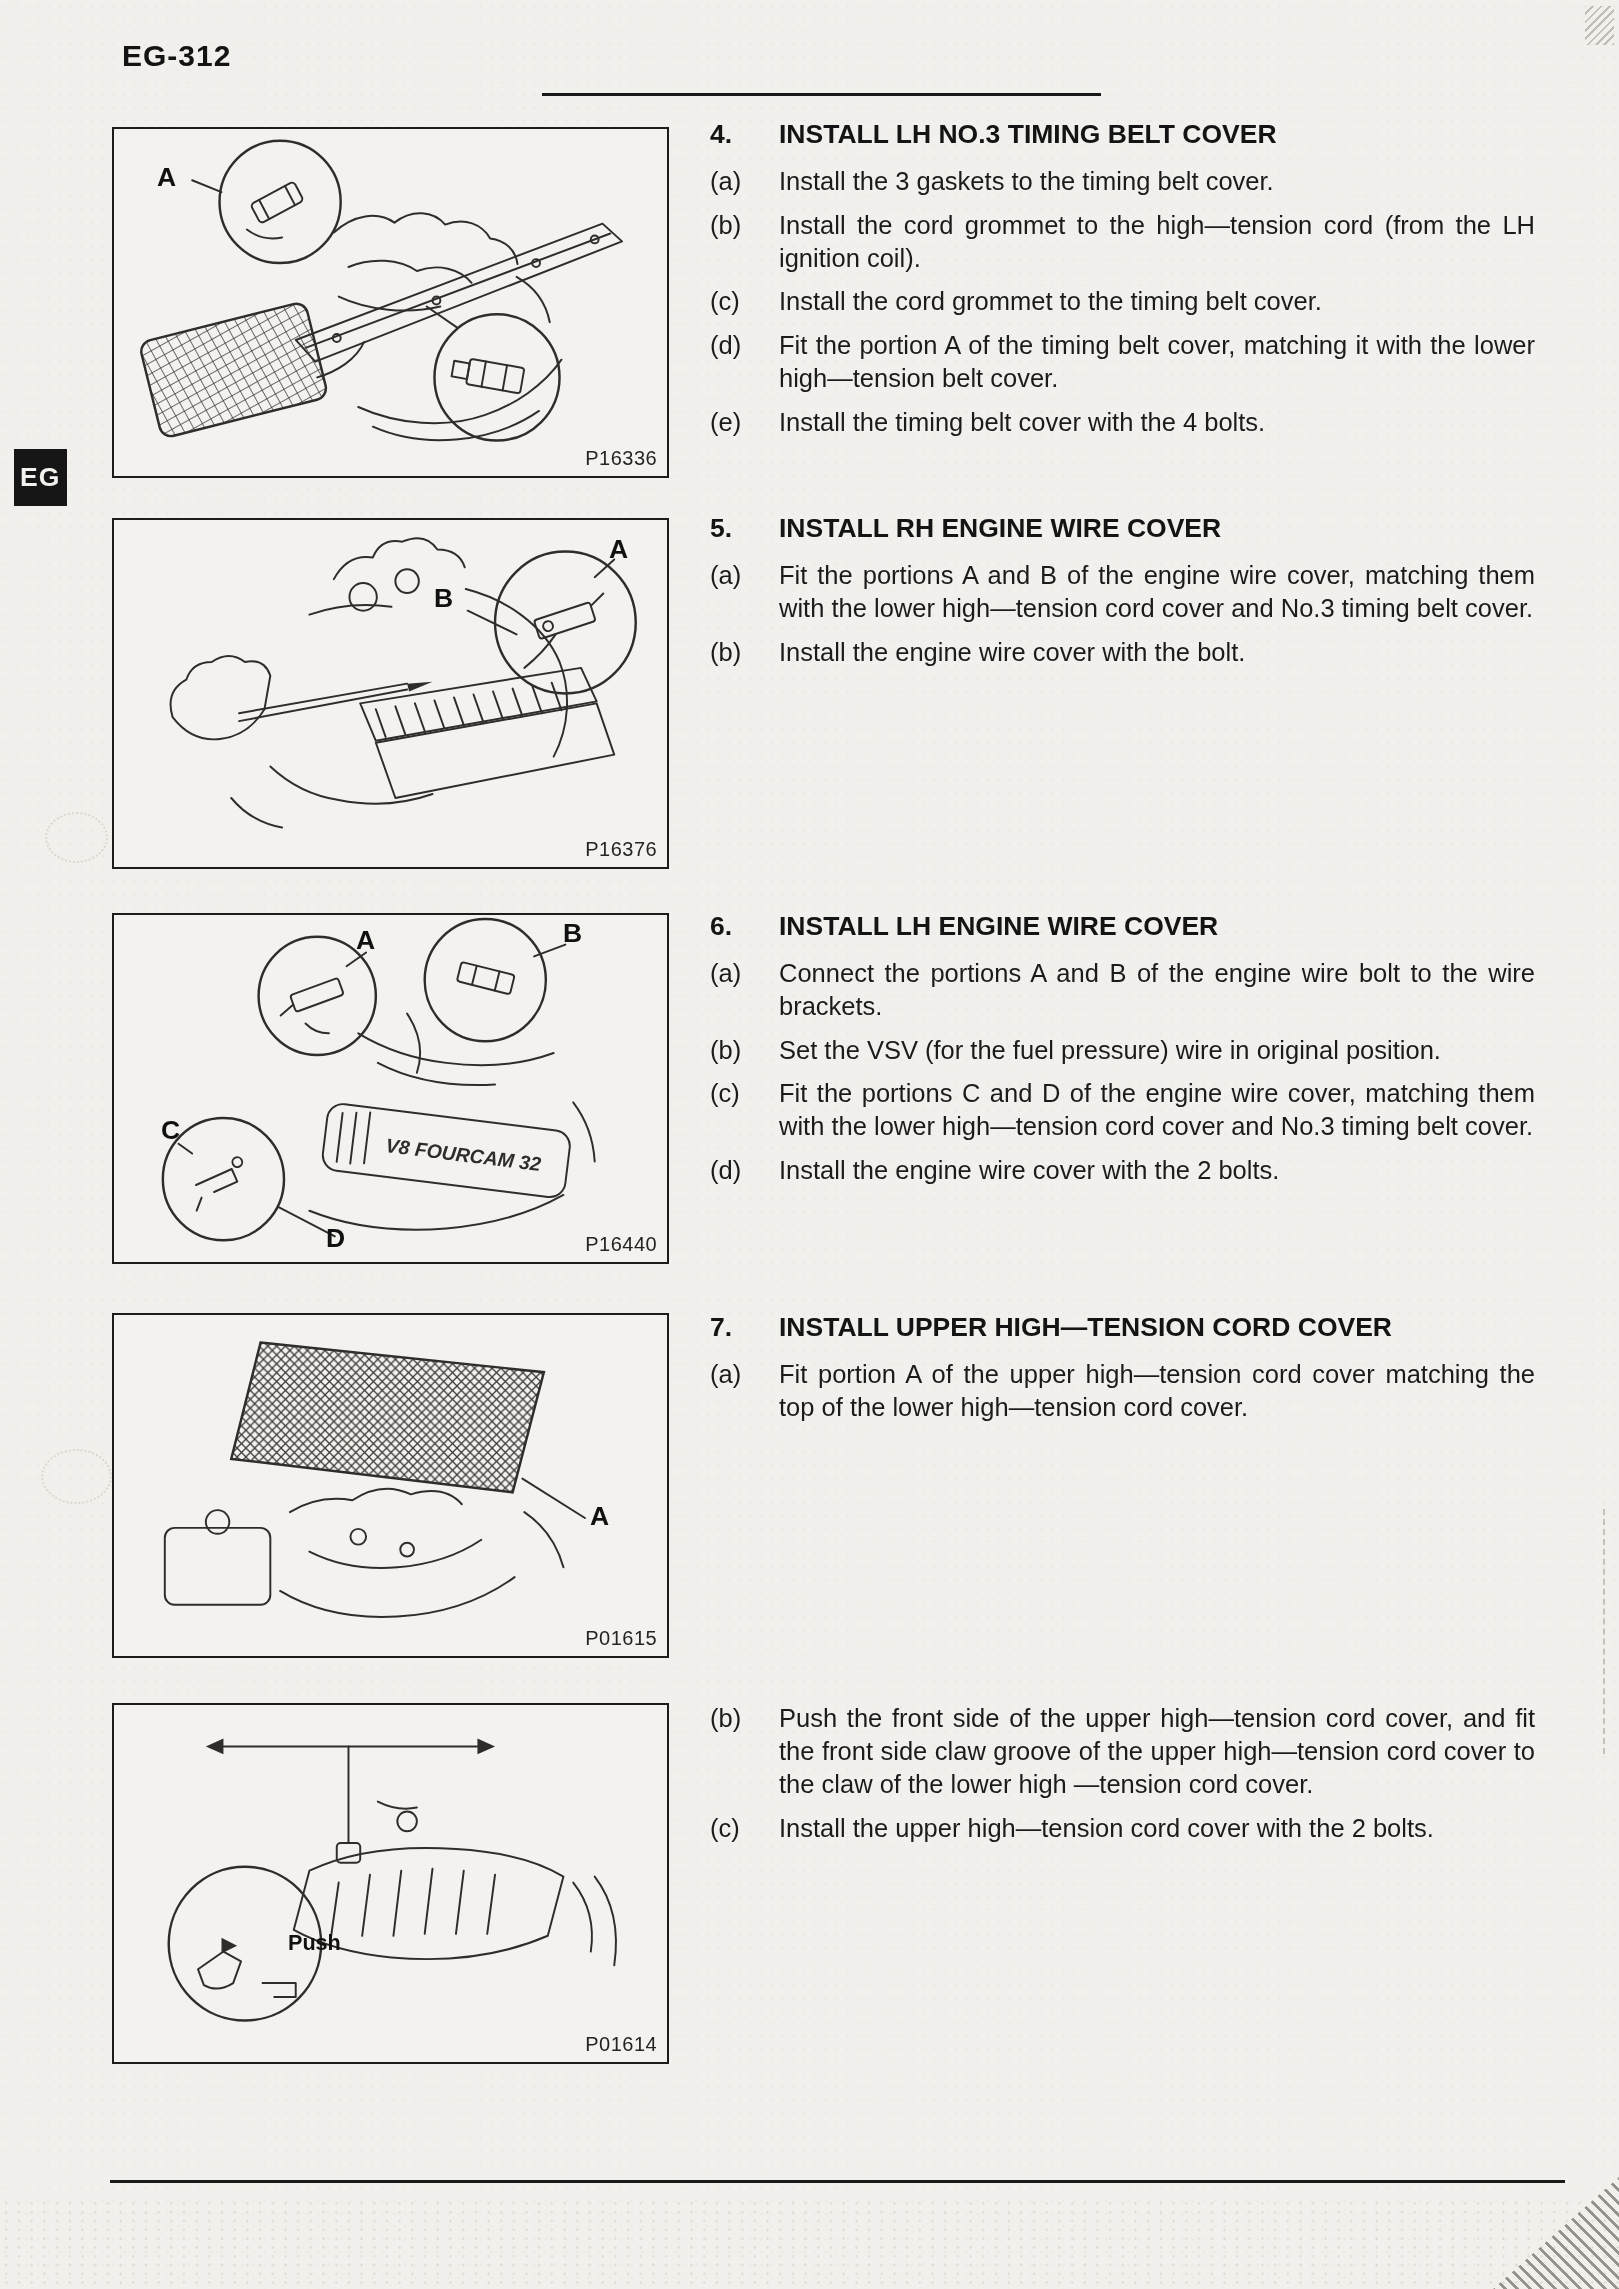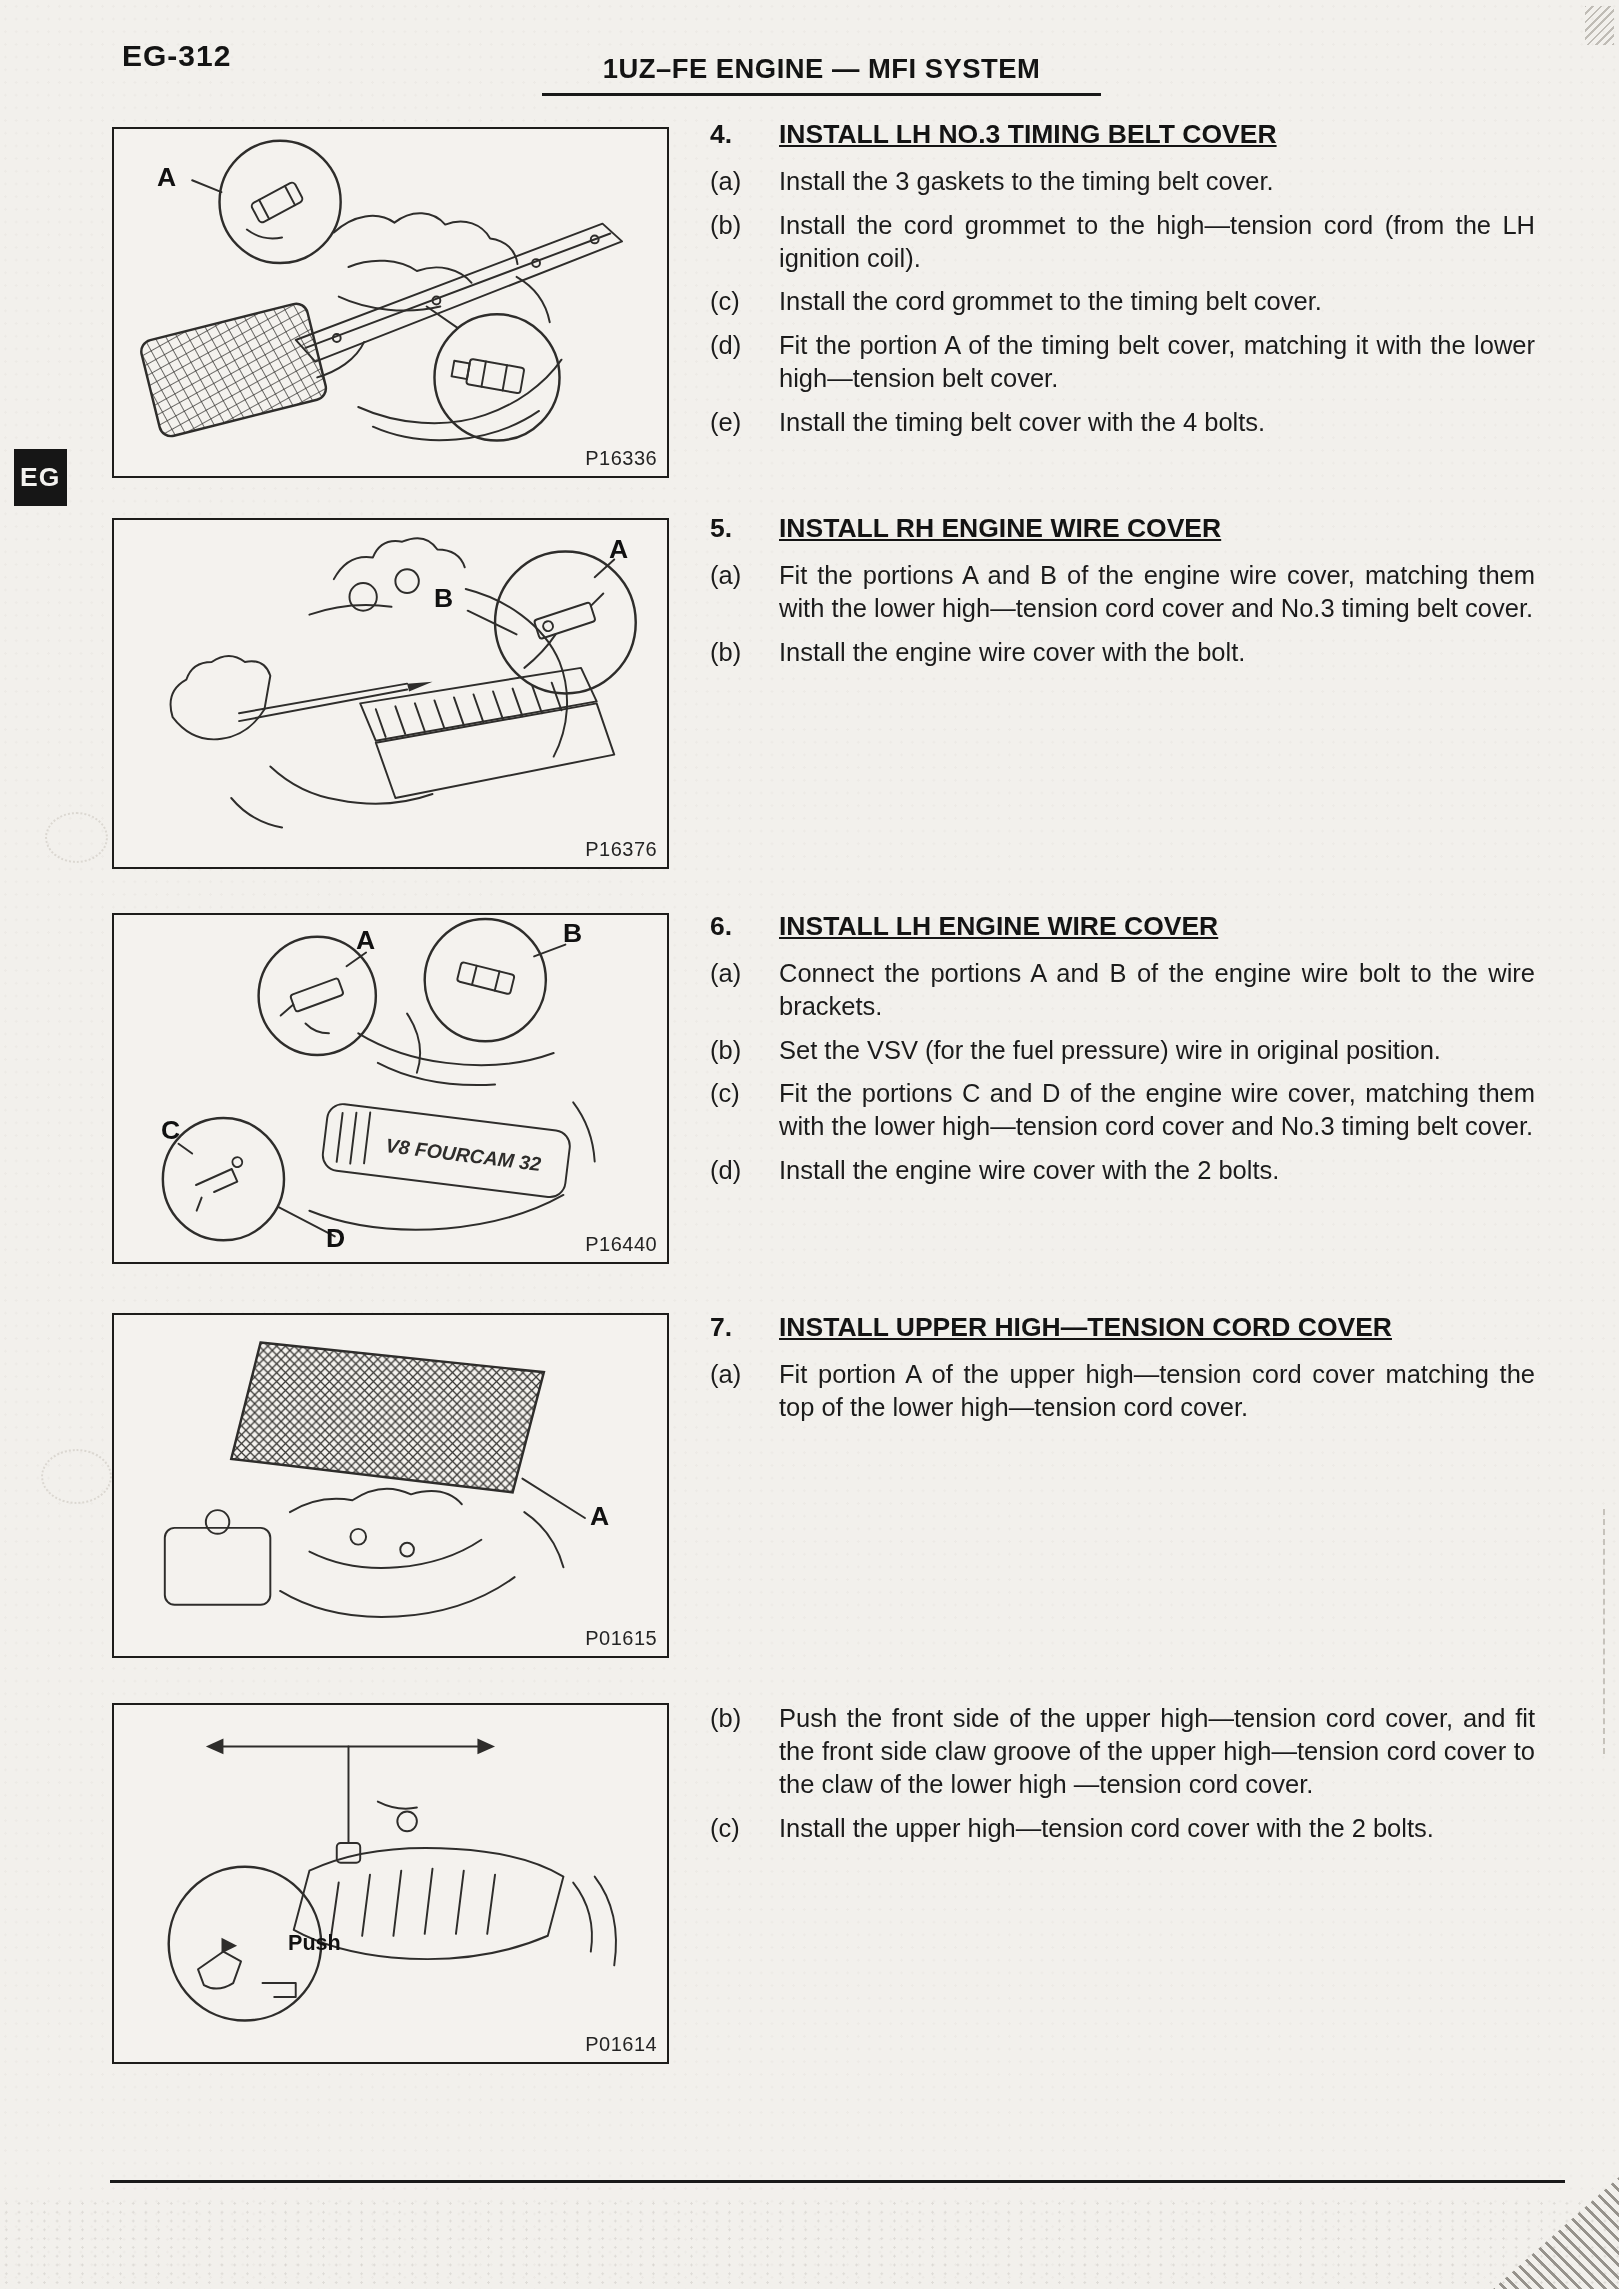--- a/index.html
+++ b/index.html
@@ -21,21 +21,21 @@
     font-weight:bold; font-size:26.5px; letter-spacing:1px;
   }
   .figure { position:absolute; left:112px; width:557px; border:2.9px solid #1d1c1a; background:#f4f2ee; }
   .figure svg { position:absolute; left:0; top:0; width:100%; height:100%; }
   .fig-code { position:absolute; right:9.8px; bottom:5.9px; font-size:20px; color:#242424; letter-spacing:0.5px; }
   .callout { position:absolute; font-weight:bold; font-size:26.5px; color:#111; line-height:1; }
   .callout.small { font-size:21.6px;margin-left:47px; }
   .step { position:absolute; left:710px; width:825px; }
   .step-head { display:flex; font-weight:bold; font-size:26.5px; line-height:37px; margin-bottom:11.8px; color:#141414; }
   .step-num { width:69px; flex:none; }
-  .step-title { flex:1;text-decoration:underline; }
+  .step-title { flex:1; }
   .item { display:flex; margin-bottom:10.8px; font-size:25.5px; line-height:33px; color:#1b1b1b; }
   .item-label { width:69px; flex:none; }
   .item-text { flex:1; text-align:justify; }
   .bottom-rule { position:absolute; left:110px; top:2180px; width:1455px; height:2.9px; background:#1a1a1a; }
   .speckle-band {
     position:absolute; left:0; top:2199px; width:1619px; height:90px;
     background-image: radial-gradient(circle, rgba(110,104,95,0.28) 1px, transparent 1.3px);
     background-size: 12.7px 8.8px; opacity:.55;
   }
   .corner-hatch-tr {
@@ -54,21 +54,20 @@
   svg .ln { stroke:#2e2d2b; stroke-width:2; fill:none; stroke-linecap:round; stroke-linejoin:round; }
   svg .ln25 { stroke:#2e2d2b; stroke-width:2.5; fill:none; stroke-linecap:round; stroke-linejoin:round; }
   svg .filldark { fill:#2e2d2b; stroke:none; }
 </style>
 </head>
 <body>
 
 <div class="page">
 
   <div class="hdr-num">EG-312</div>
-  <div class="hdr-title">1UZ–FE ENGINE — MFI SYSTEM</div>
   <div class="hdr-rule"></div>
   <div class="section-tab">EG</div>
 
   <figure class="figure" style="top:127px;height:351px">
     <svg viewBox="0 0 566 352" preserveAspectRatio="none">
       <defs>
         <pattern id="f1g" width="10" height="10" patternUnits="userSpaceOnUse" patternTransform="rotate(-15)">
           <path d="M0,0H10M0,0V10" stroke="#3a3936" stroke-width="1.5"></path>
         </pattern>
       </defs>

